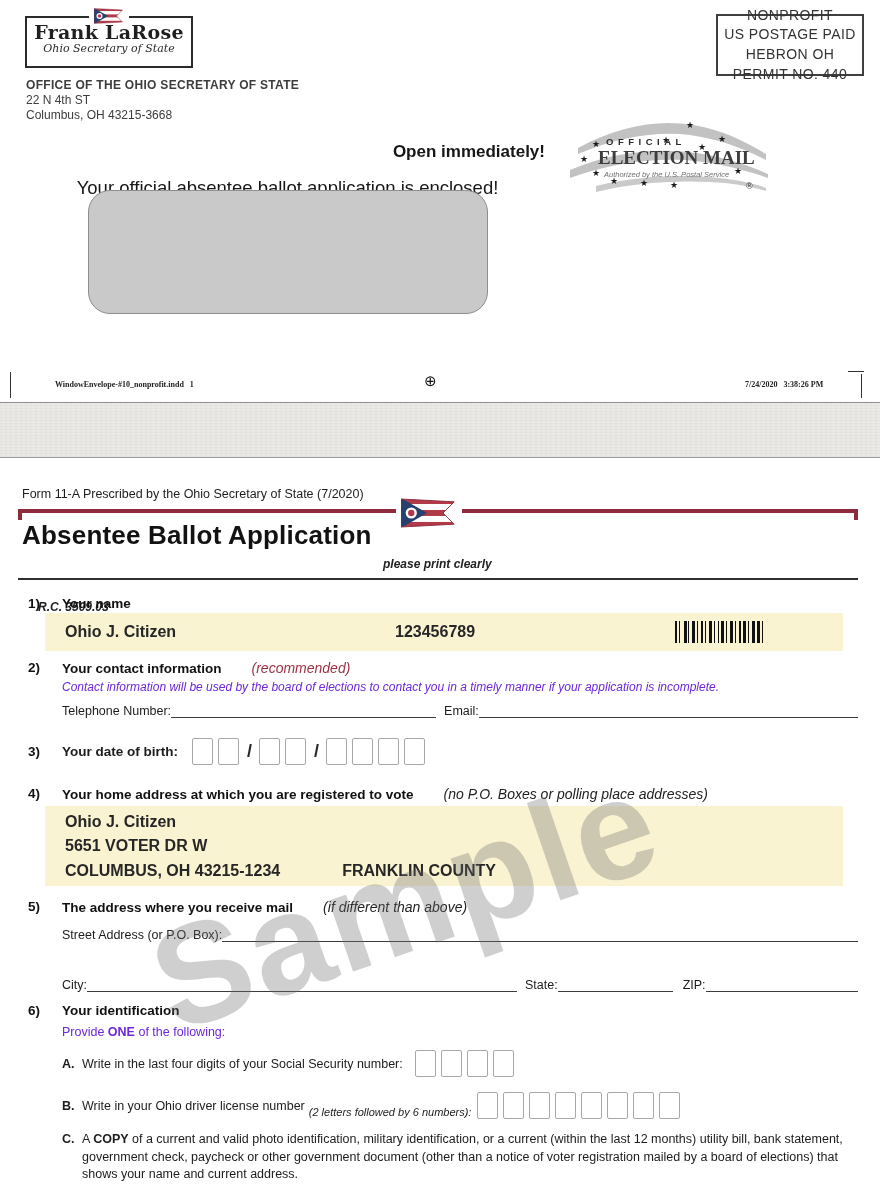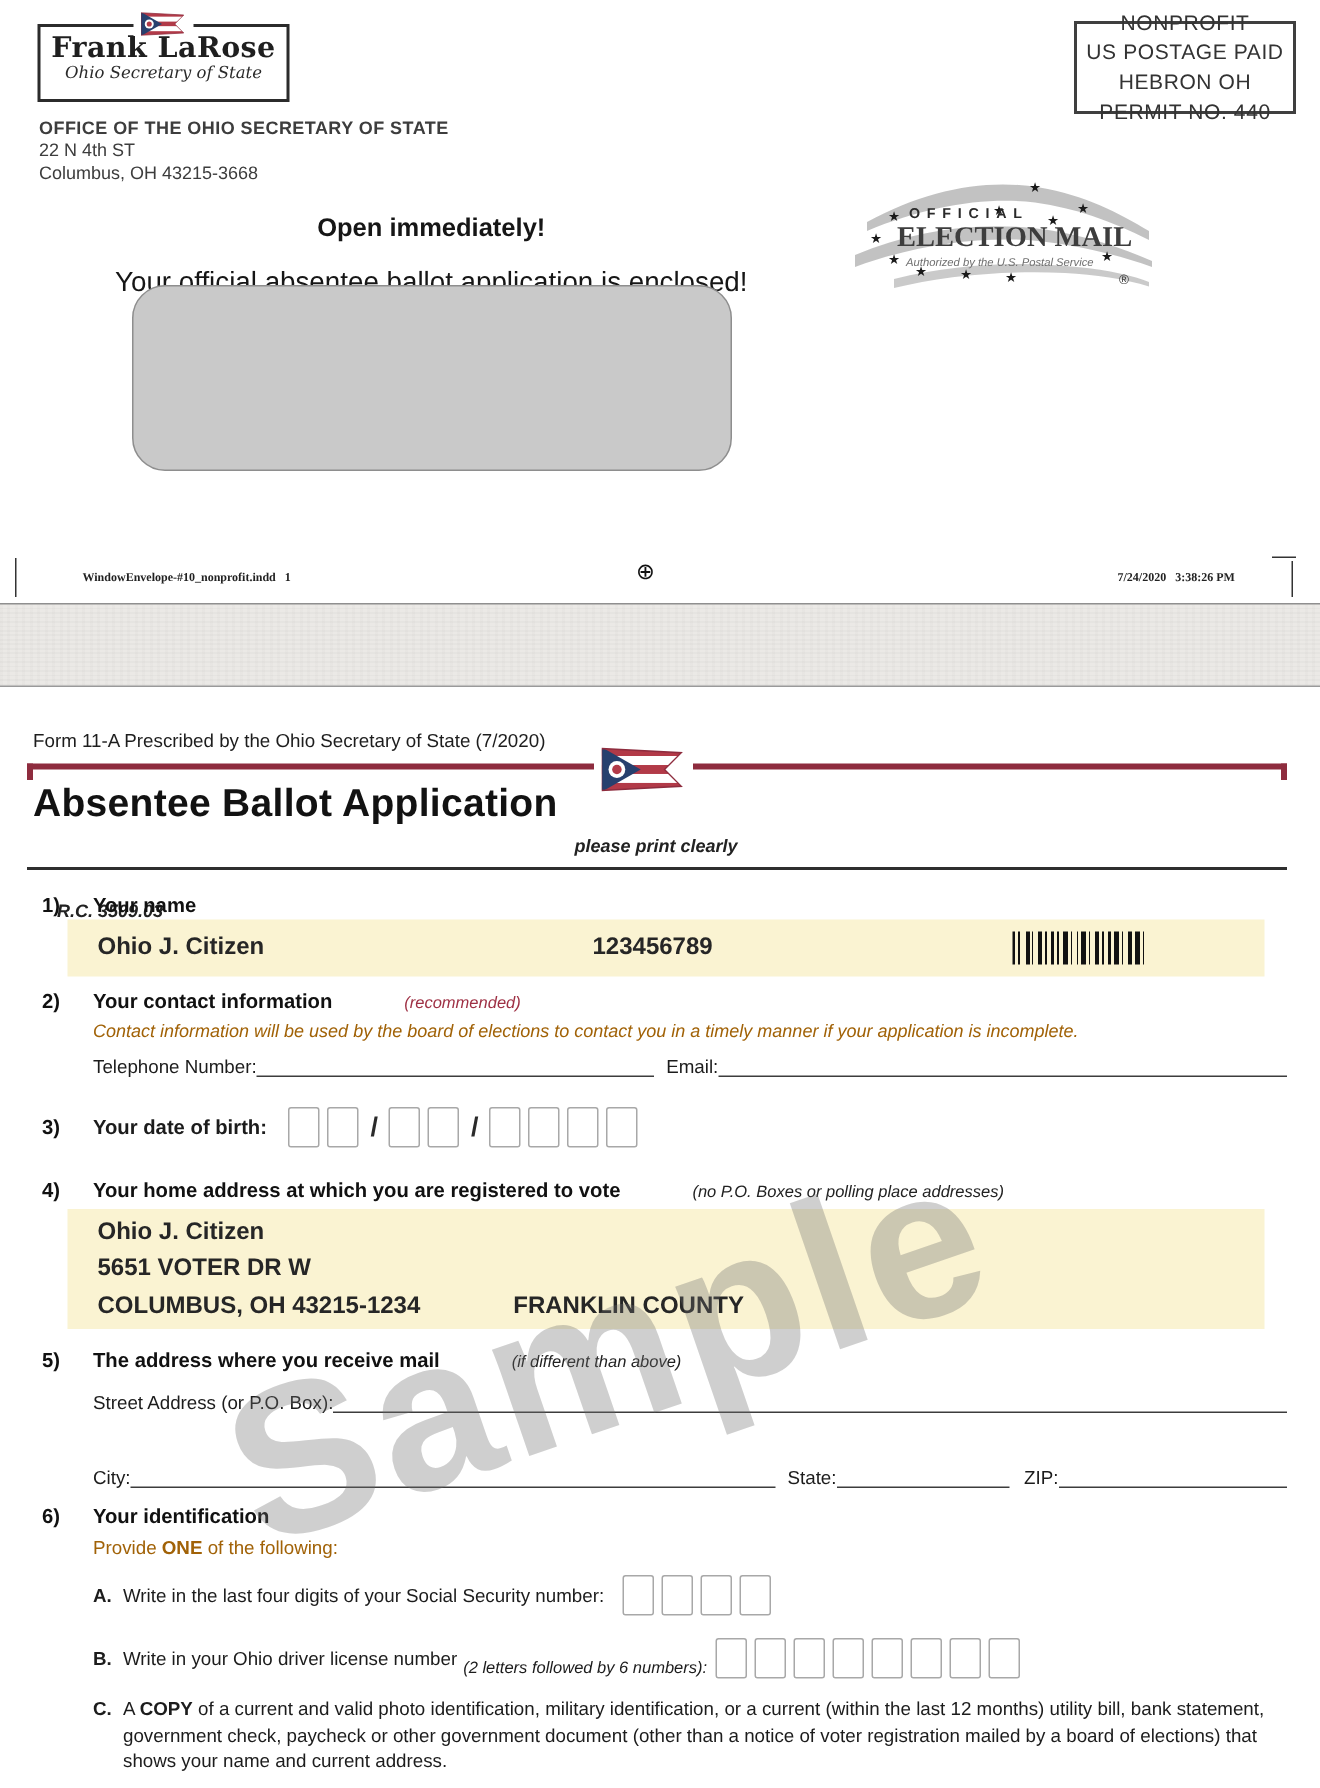--- a/index.html
+++ b/index.html
@@ -18,21 +18,21 @@
               font-size:11px; color:#2a2a2a; margin-top:-1px; }
   .return-address { position:absolute; left:26px; top:78px; font-size:12px; color:#3d3d3d; line-height:1.25; }
   .return-address .l1 { font-weight:bold; letter-spacing:.3px; }
 
   .postage-box { position:absolute; left:716px; top:14px; width:148px; height:62px;
                  border:2px solid #3f3f3f; display:flex; flex-direction:column;
                  justify-content:center; text-align:center; font-size:14px; color:#333;
                  line-height:1.4; letter-spacing:.4px; }
 
   .envelope-message { position:absolute; left:30px; top:142px; width:515px; text-align:center; }
-  .msg-head { font-size:17px; font-weight:bold; color:#161616; }
+  .msg-head { font-size:17px; font-weight:bold; color:#161616;text-align:right; }
   .msg-sub  { font-size:18.5px; color:#161616; margin-top:15px; }
 
   .window-box { position:absolute; left:88px; top:190px; width:400px; height:124px;
                 background:#c9c9c9; border:1px solid #8e8e8e; border-radius:22px; }
 
   .election-mail { position:absolute; left:568px; top:118px; width:205px; height:82px; }
 
   .crop { position:absolute; border-color:#333; }
   .crop-left-v  { left:10px;  top:372px; height:26px; border-left:1.5px solid #333; }
   .crop-right-v { left:861px; top:374px; height:24px; border-left:1.5px solid #333; }
@@ -61,41 +61,41 @@
   .form-title { position:absolute; left:22px; top:520px; font-size:26px; font-weight:bold;
                 color:#121212; letter-spacing:.2px; }
   .rc-code { position:absolute; left:38px; top:557px; font-size:12px; font-style:italic;
              font-weight:bold; color:#222;margin-top:43px; }
   .print-clearly { position:absolute; left:383px; top:557px; font-size:12px; font-style:italic;
                    font-weight:bold; color:#222; }
   .header-rule { position:absolute; left:18px; top:578px; width:840px; border-top:2px solid #2f2f2f; }
 
   .sec-num { position:absolute; left:28px; width:26px; font-weight:bold; font-size:13.5px; color:#111; }
   .sec-label { position:absolute; left:62px; font-weight:bold; font-size:13.5px; color:#111; }
-  .inline-note { font-weight:normal; font-style:italic; font-size:11px; color:#222; margin-left:24px;padding-left:24px; }
+  .inline-note { font-weight:normal; font-style:italic; font-size:14px; color:#222; margin-left:6px;padding-left:24px; }
   .inline-note.red { color:#9e3044; }
 
   .yellow { background:#faf3d2; position:absolute; left:45px; width:798px; }
   .name-row { top:613px; height:38px; display:flex; align-items:center; }
   .name-row .nm { margin-left:20px; font-weight:bold; font-size:16px; color:#262626; width:330px; }
   .name-row .idv { font-weight:bold; font-size:16px; color:#262626; width:280px; }
   .barcode { width:92px; height:22px; background-image:linear-gradient(90deg,
       #111 0 2px, transparent 2px 4px, #111 4px 5px, transparent 5px 9px,
       #111 9px 12px, transparent 12px 13px, #111 13px 14px, transparent 14px 17px,
       #111 17px 20px, transparent 20px 22px, #111 22px 23px, transparent 23px 26px,
       #111 26px 28px, transparent 28px 30px, #111 30px 31px, transparent 31px 34px,
       #111 34px 37px, transparent 37px 39px, #111 39px 40px, transparent 40px 43px,
       #111 43px 44px, transparent 44px 46px, #111 46px 49px, transparent 49px 51px,
       #111 51px 52px, transparent 52px 55px, #111 55px 58px, transparent 58px 60px,
       #111 60px 61px, transparent 61px 64px, #111 64px 66px, transparent 66px 68px,
       #111 68px 71px, transparent 71px 73px, #111 73px 74px, transparent 74px 77px,
       #111 77px 80px, transparent 80px 82px, #111 82px 85px, transparent 85px 87px,
       #111 87px 88px, transparent 88px 92px); }
 
-  .note-line { position:absolute; left:62px; font-style:italic; font-size:12px; color:#a16207; }
+  .note-line { position:absolute; left:62px; font-style:italic; font-size:12px; color:#6d28d9; }
 
   .field-row { position:absolute; left:62px; display:flex; align-items:flex-end; font-size:12.5px; color:#1c1c1c; }
   .fill { border-bottom:1.3px solid #3c3c3c; height:15px; display:inline-block; }
   .lbl { white-space:pre; }
 
   .boxes { display:flex; align-items:center; }
   .cbox { width:21px; height:27px; border:1.5px solid #a8a8a8; border-radius:2px;
           background:#fff; margin-right:5px; }
   .slash { font-size:18px; font-weight:bold; color:#2a2a2a; margin:0 7px 0 3px; }
 

